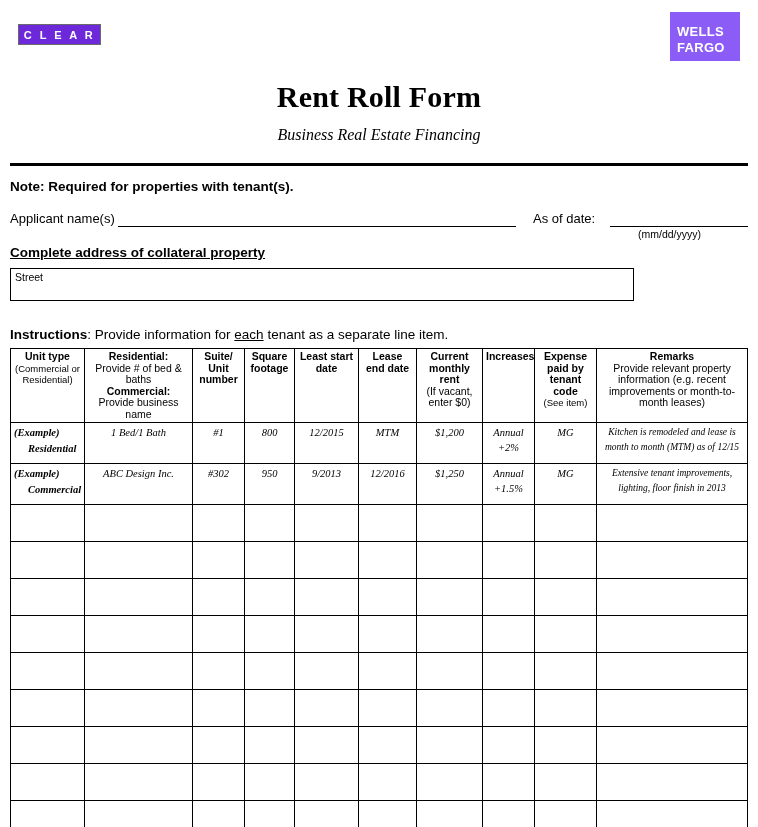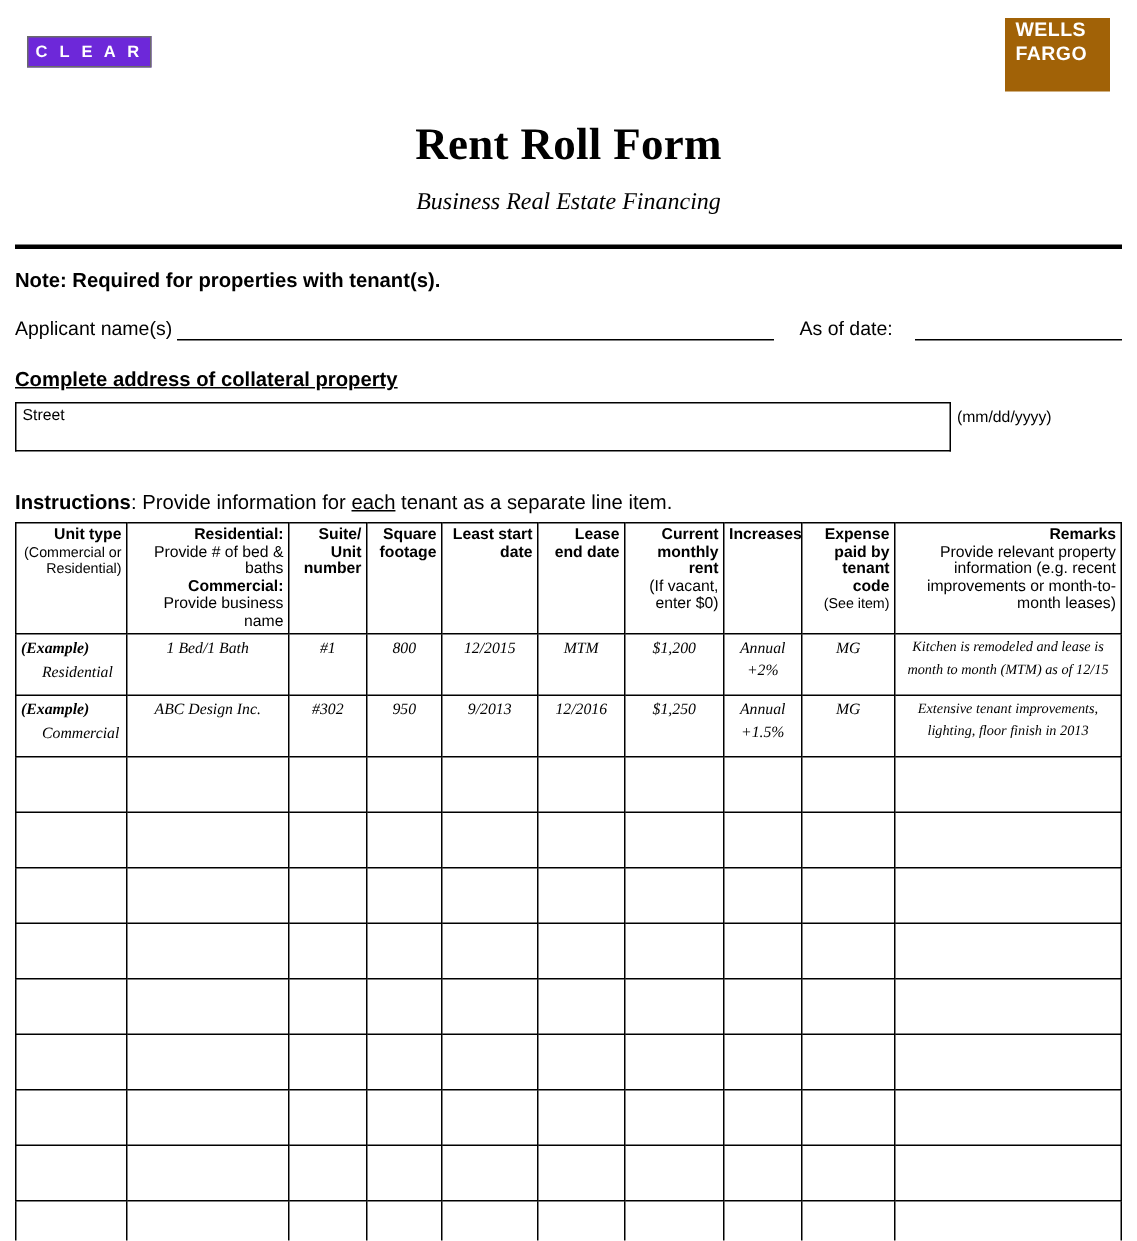--- a/index.html
+++ b/index.html
@@ -44,26 +44,26 @@
     border: 1px solid #6a6a6a;
     box-sizing: border-box;
     cursor: pointer;
   }
   .logo {
     position: absolute;
     right: 8px;
     top: 12px;
     width: 70px;
     height: 49px;
-    background: #a16207;
+    background: #8b5cf6;
     color: #ffffff;
     font-weight: bold;
     font-size: 13px;
     line-height: 16px;
-    padding: 0 0 0 7px;
+    padding: 12px 0 0 7px;
     box-sizing: border-box;
     letter-spacing: 0.3px;
   }
 
   
   .title {
     text-align: center;
     font-family: "Liberation Serif", serif;
     font-size: 30px;
     font-weight: bold;
@@ -119,21 +119,20 @@
     top: 0;
     width: 138px;
     height: 17px;
     border-bottom: 1px solid #000000;
   }
   .asof-hint {
     position: absolute;
     left: 628px;
     top: 19px;
     font-size: 10.5px;
-    margin-top: 44px;
   }
 
   .section-heading {
     font-size: 13.5px;
     font-weight: bold;
     margin-top: 14px;
     text-decoration: underline;
   }
 
   
@@ -166,21 +165,21 @@
     margin-top: 6px;
     table-layout: fixed;
   }
   table.roll th, table.roll td {
     border: 1px solid #000000;
     padding: 2px 3px;
     vertical-align: top;
   }
   table.roll th {
     font-size: 10.5px;
-    text-align: right;
+    text-align: center;
     font-weight: normal;
     line-height: 11.5px;
     height: 58px;
   }
   table.roll th b { font-weight: bold; }
   .sub { font-size: 9.5px; }
 
   td.ex {
     height: 36px;
     font-family: "Liberation Serif", serif;
@@ -191,21 +190,21 @@
     line-height: 15px;
   }
   td.ex-first {
     text-align: left;
     padding-left: 14px;
     font-weight: bold;
     line-height: 16px;
   }
   td.ex-first .ex-type {
     display: block;
-    font-weight: normal;
+    font-weight: bold;
     padding-left: 14px;
   }
   td.ex-remark {
     font-size: 9.5px;
     line-height: 15px;
     padding: 2px 5px;
   }
   td.blank {
     height: 32px;
   }

